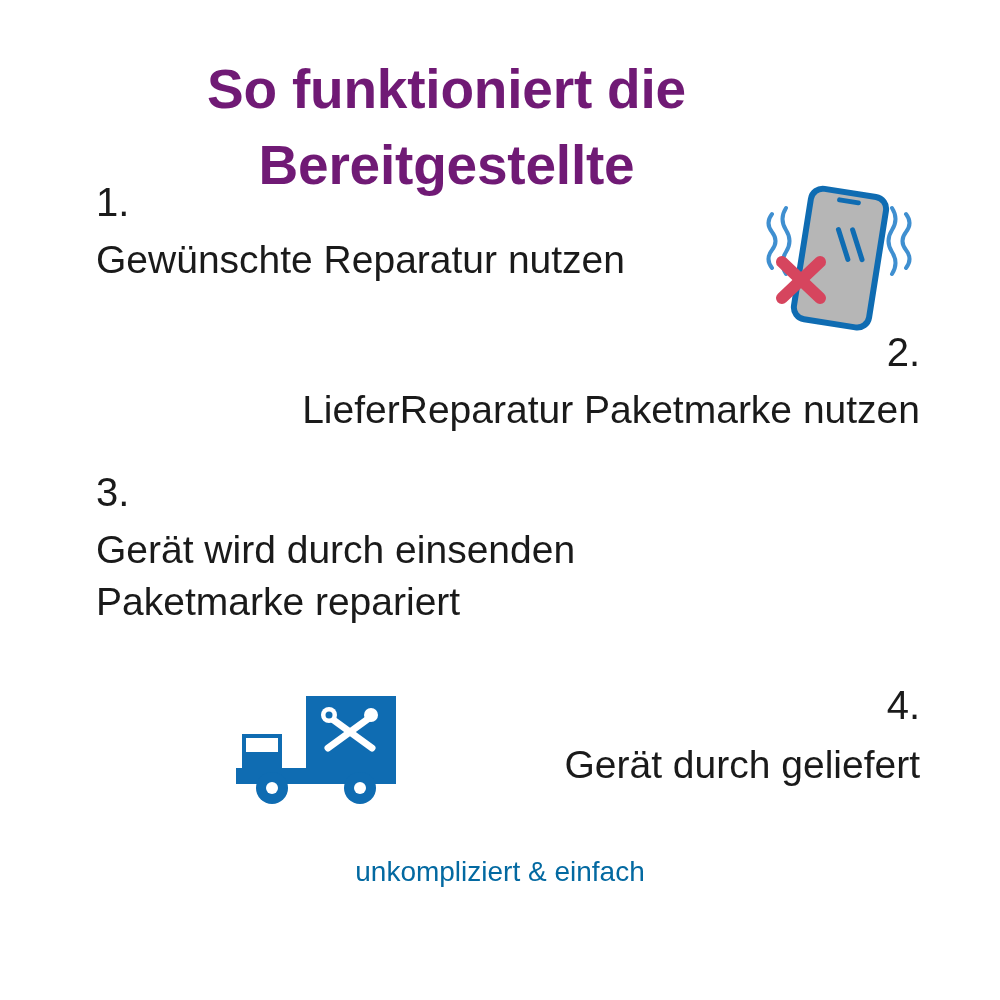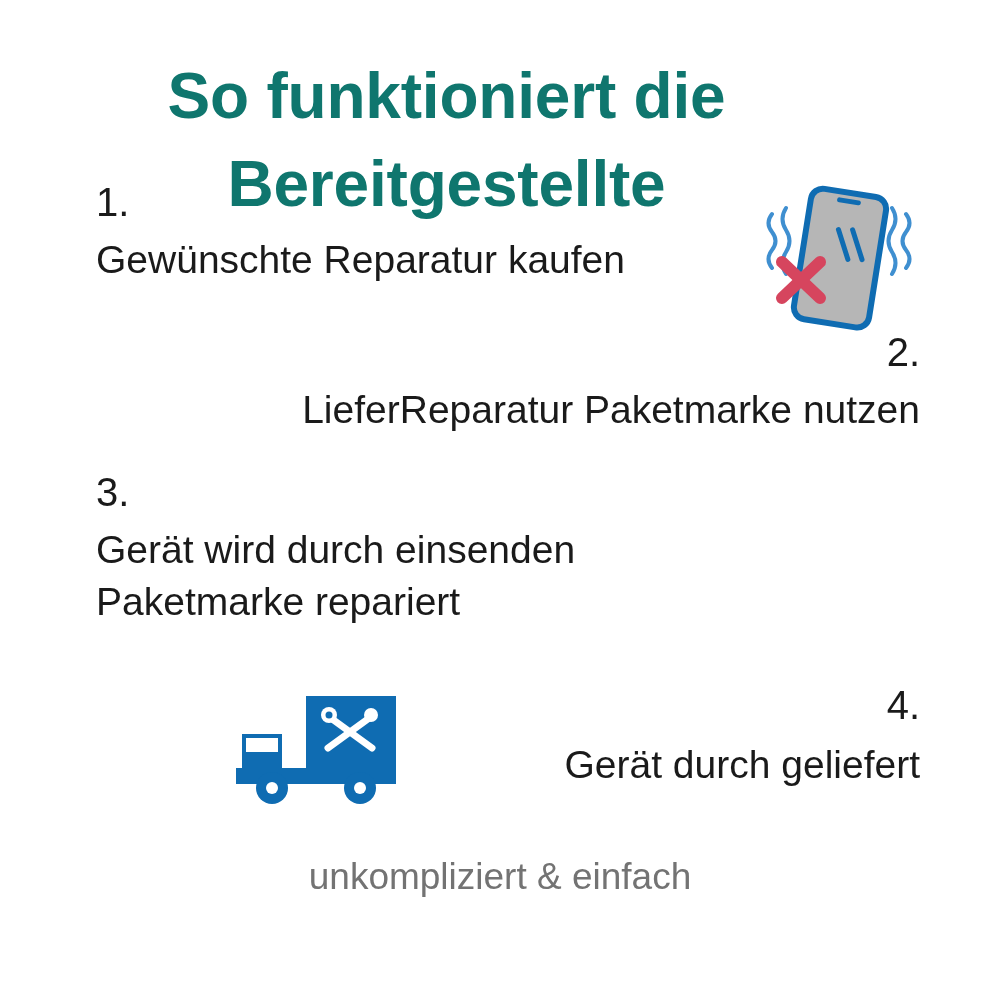--- a/index.html
+++ b/index.html
@@ -20,22 +20,22 @@
     background: #ffffff;
   }
 
   
   .title {
     position: absolute;
     top: 52px;
     left: 0;
     width: 893px;
     text-align: center;
-    color: #0f766e;
-    font-size: 64px;
+    color: #701a75;
+    font-size: 55px;
     font-weight: bold;
     line-height: 1.38;
     letter-spacing: -0.2px;
   }
   .title .line {
     display: block;
   }
 
   
   .step {
@@ -90,22 +90,22 @@
   }
   #step-4 .step-num { margin-bottom: 14px; }
 
   
   .footer {
     position: absolute;
     top: 855px;
     left: 0;
     width: 1000px;
     text-align: center;
-    color: #737373;
-    font-size: 37px;
+    color: #0369a1;
+    font-size: 28px;
     line-height: 1.2;
   }
 
   
   .icon-phone {
     position: absolute;
     top: 178px;
     left: 744px;
     width: 190px;
     height: 170px;
@@ -124,21 +124,21 @@
 <div class="poster">
 
   <div class="title">
     <span class="line">So funktioniert die</span>
     <span class="line">Bereitgestellte</span>
   </div>
 
   <div class="step" id="step-1">
     <div class="step-num">1.</div>
     <div class="step-text">
-      <span class="line">Gewünschte Reparatur kaufen</span>
+      <span class="line">Gewünschte Reparatur nutzen</span>
     </div>
   </div>
 
   <div class="icon-phone">
     <svg viewBox="0 0 190 170" width="190" height="170" xmlns="http://www.w3.org/2000/svg">
 
       <g stroke="#3f8fd0" stroke-width="4" fill="none" stroke-linecap="round">
         <path d="M28,36 q-7,9 0,18 q7,9 0,18 q-7,9 0,18"></path>
         <path d="M42,30 q-7,11 0,22 q7,11 0,22 q-7,11 0,22"></path>
       </g>

